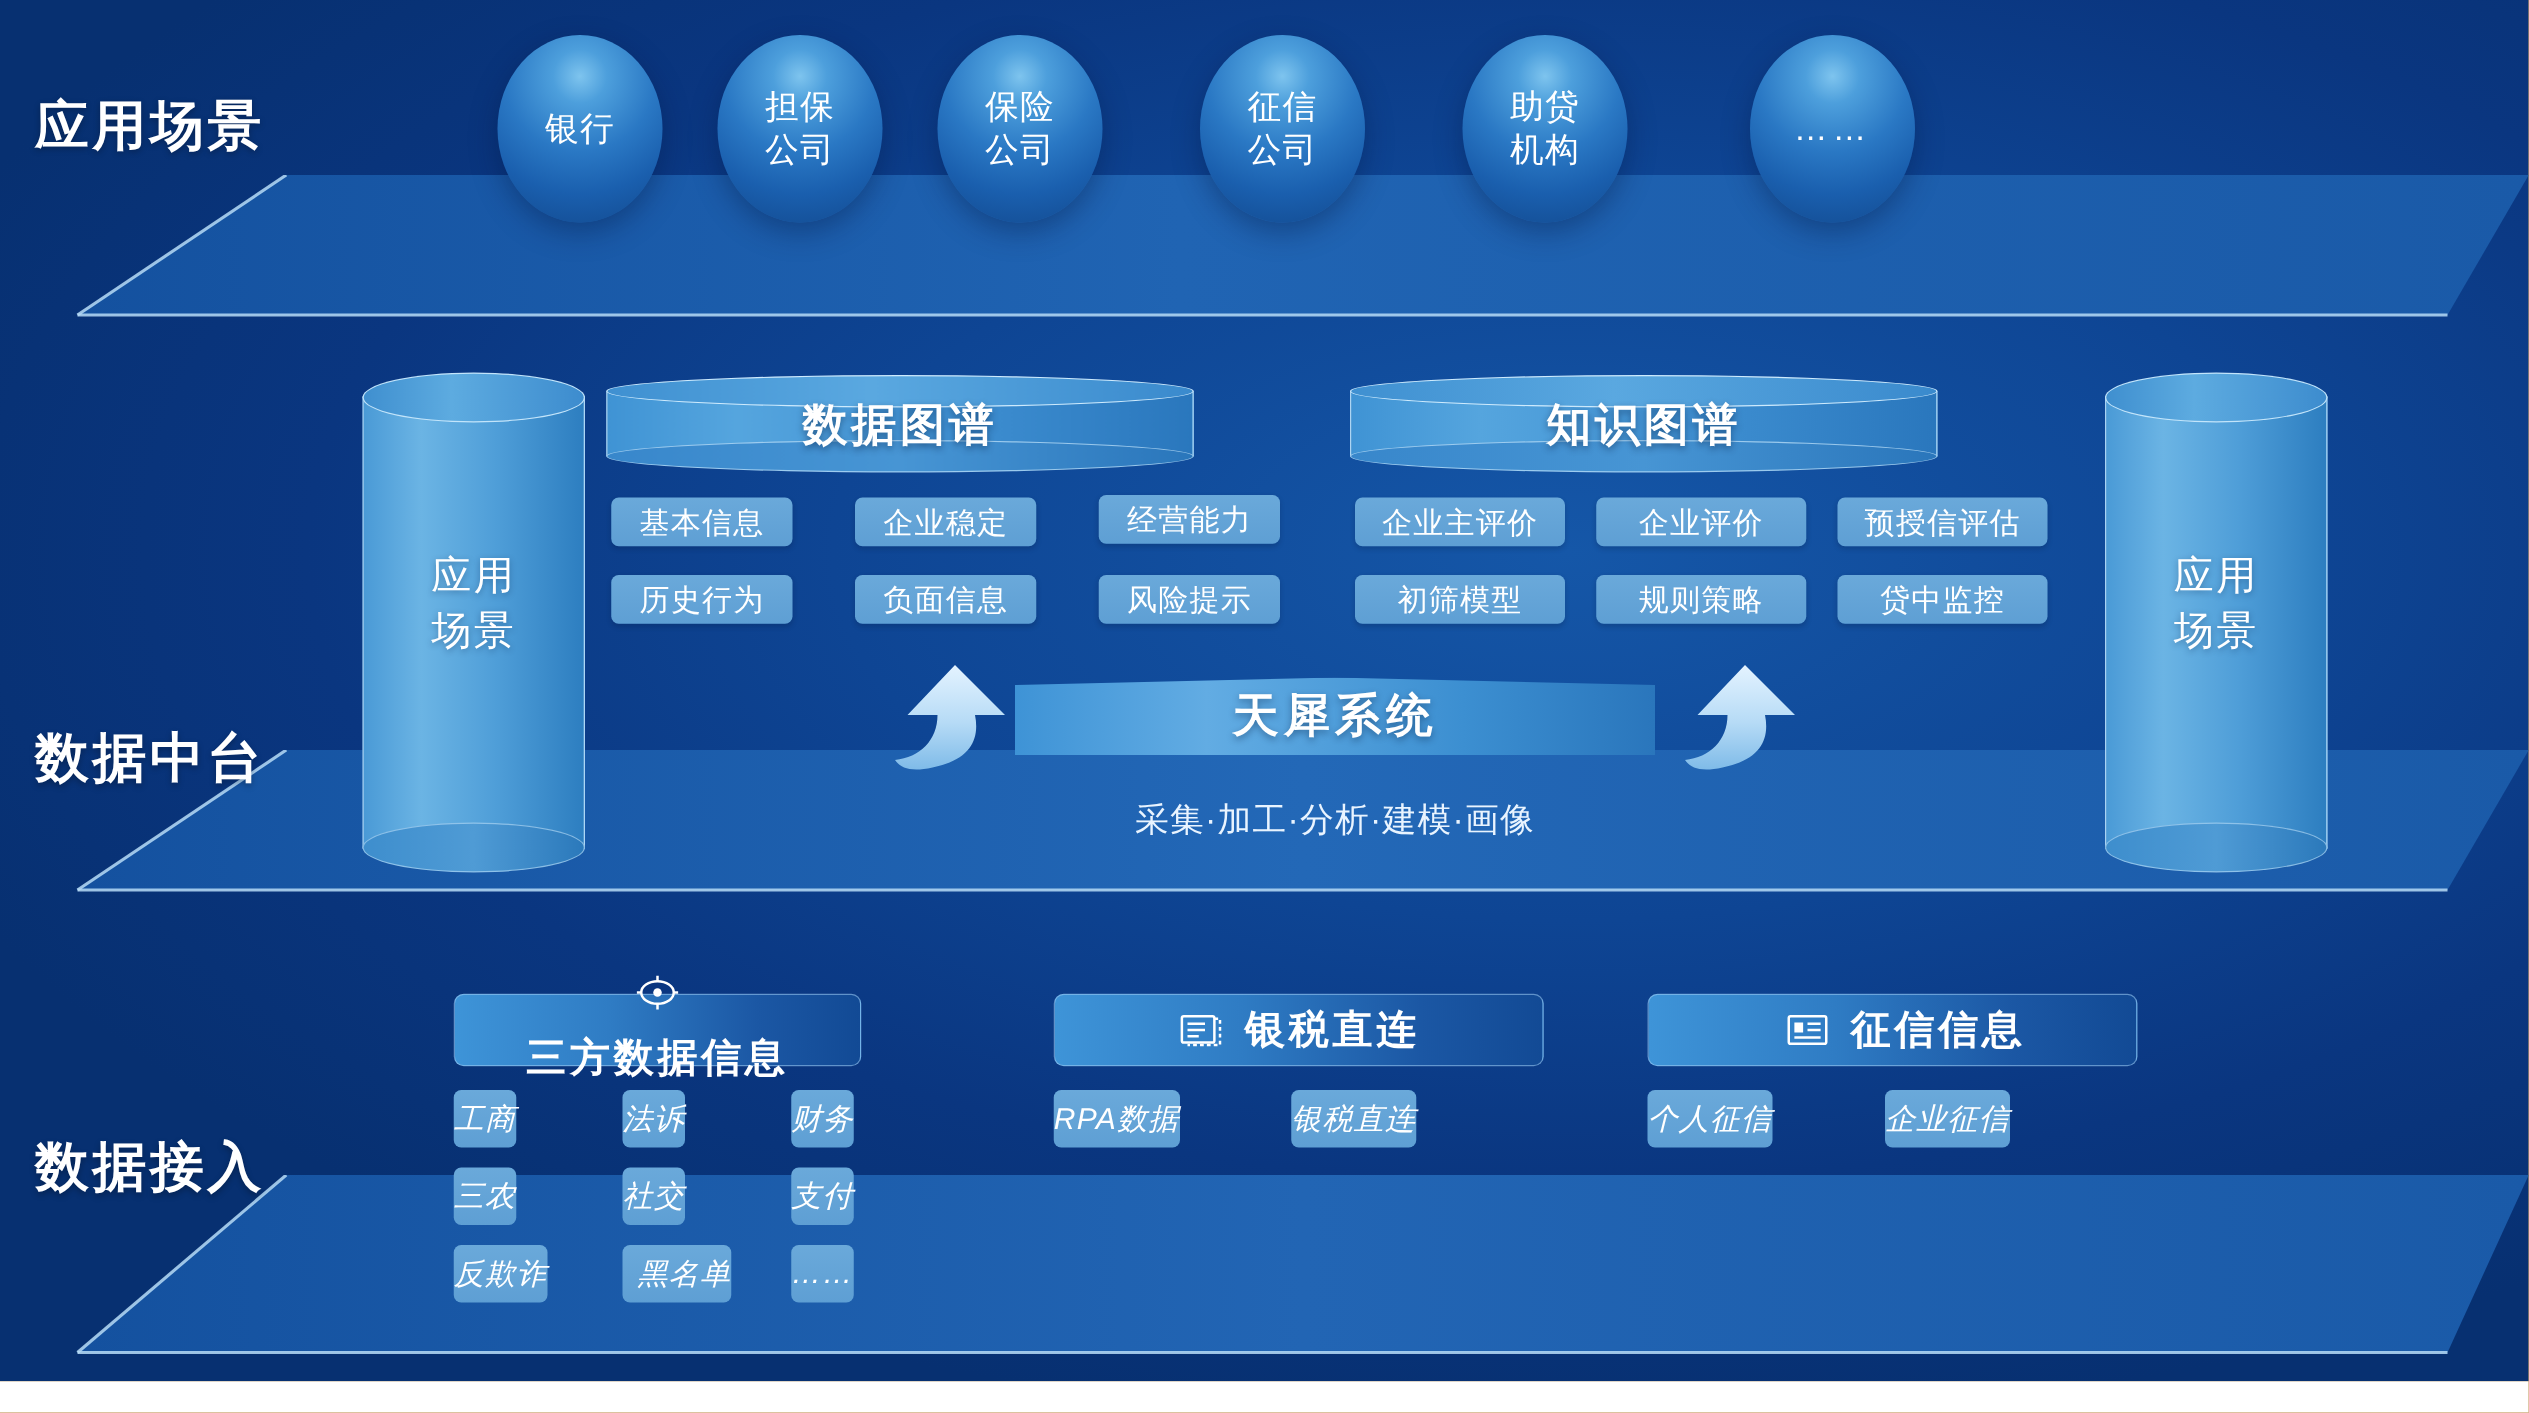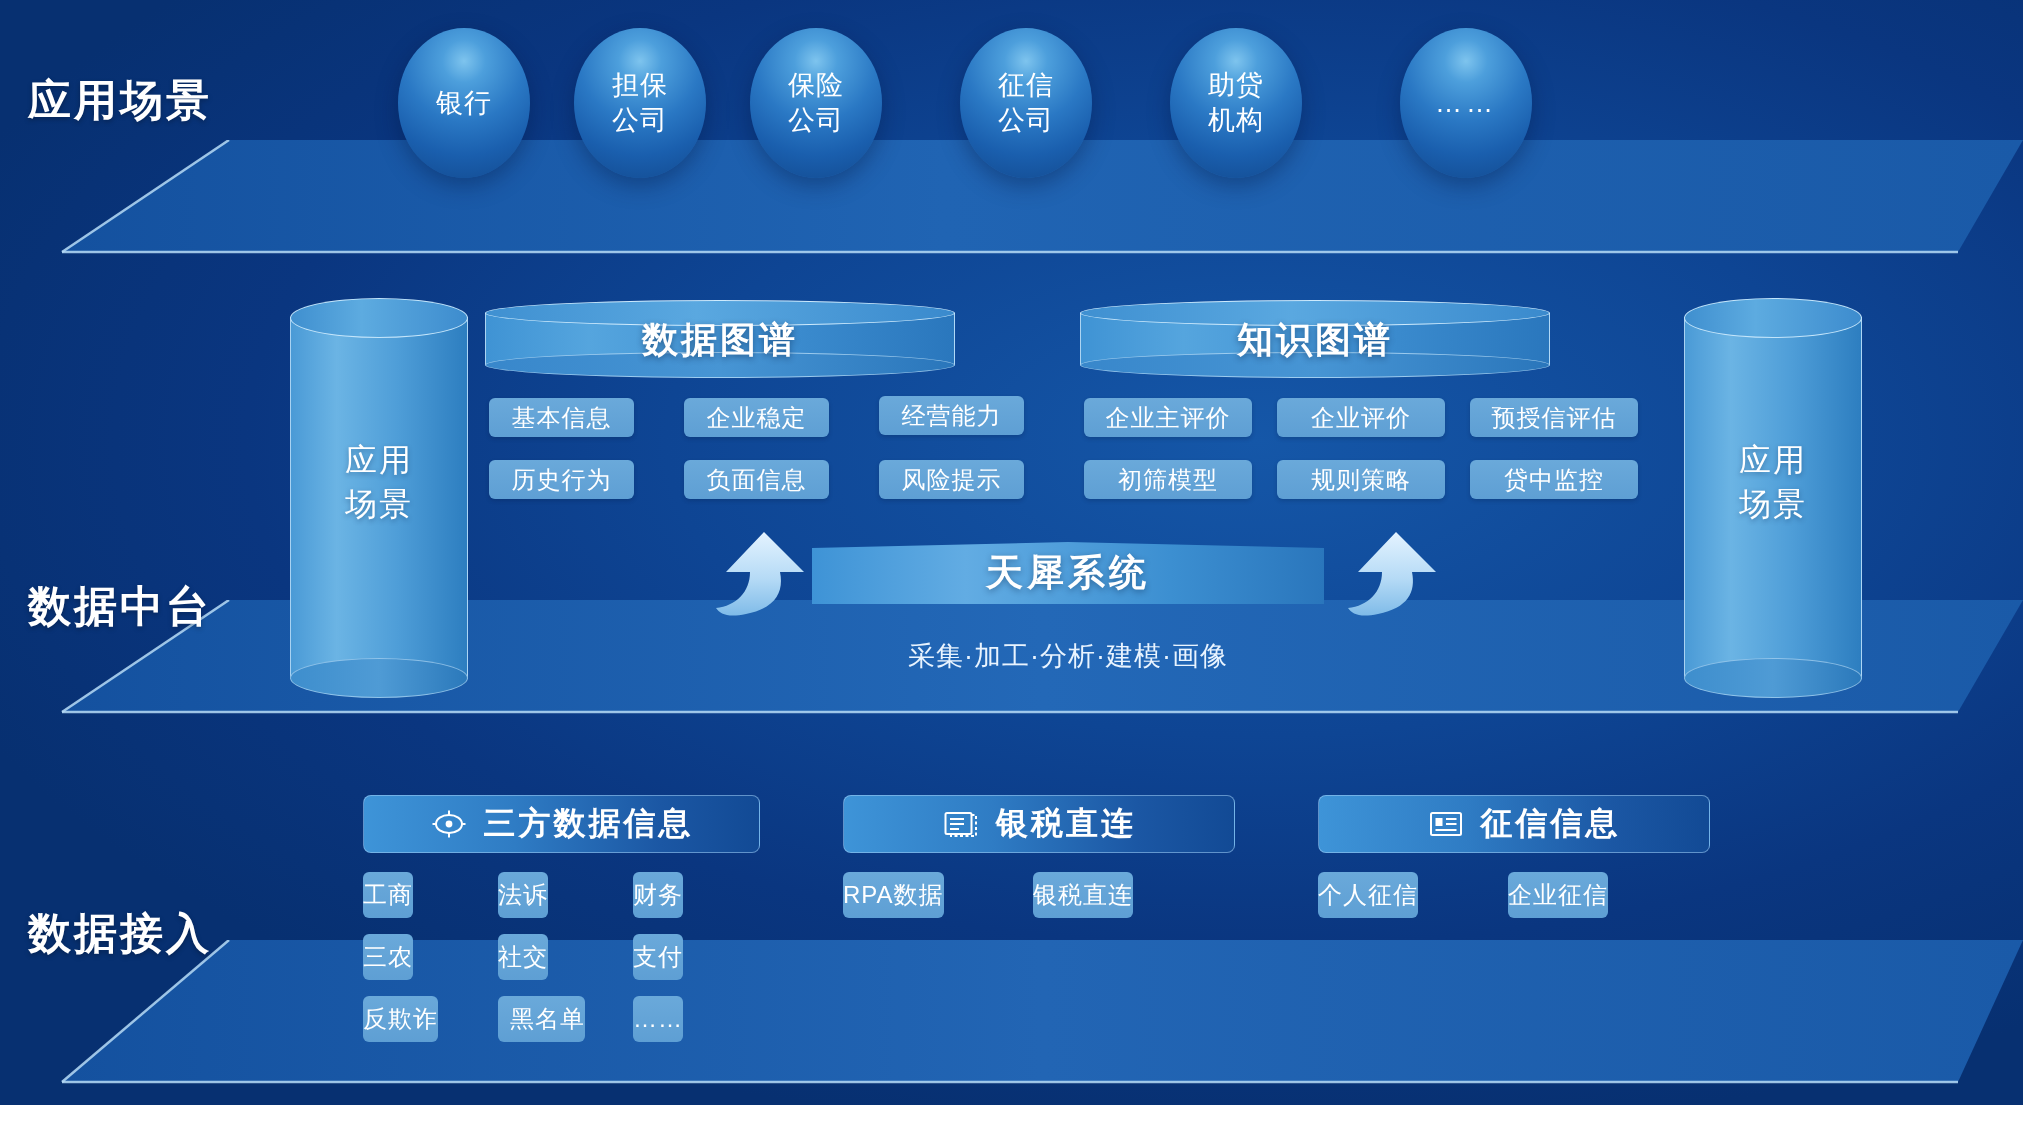--- a/index.html
+++ b/index.html
@@ -266,20 +266,21 @@
     height: 46px;
     border-radius: 6px;
     background: linear-gradient(to bottom, #6aa9da 0%, #5e9fd4 100%);
     color: #ffffff;
     font-size: 24px;
     letter-spacing: 1px;
     display: flex;
     align-items: center;
     justify-content: center;
     box-sizing: border-box;
+    font-style: italic;
   }
 </style>
 </head>
 <body>
 
 <div id="stage">
 
   <div class="bg"></div>
   <div class="bg-white-strip"></div>
 
@@ -432,21 +433,21 @@
       <path d="M58,4 L98,44 L74,44 C78,64 70,80 40,86 C22,90 14,86 10,80 C30,78 44,64 44,44 L20,44 Z" fill="url(#arrGradR)"></path>
     </svg>
   </div>
 
   <div id="sys-banner">
     <div class="bn"></div>
     <div class="bn-label">天犀系统</div>
   </div>
   <div id="sys-sub">采集·加工·分析·建模·画像</div>
 
-  <div class="src-header" style="left:363px; top:795px; width:397px;">
+  <div class="src-header" style="left:363px; top:795px; width:326px;flex-direction:column;">
     <span class="ico">
       <svg width="36" height="30" viewBox="0 0 36 30">
         <ellipse cx="18" cy="15" rx="13" ry="9" fill="none" stroke="#ffffff" stroke-width="2"></ellipse>
         <circle cx="18" cy="15" r="3.4" fill="#ffffff"></circle>
         <line x1="18" y1="1.5" x2="18" y2="6.5" stroke="#ffffff" stroke-width="2"></line>
         <line x1="18" y1="23.5" x2="18" y2="28.5" stroke="#ffffff" stroke-width="2"></line>
         <line x1="1.5" y1="15" x2="5.5" y2="15" stroke="#ffffff" stroke-width="2"></line>
         <line x1="30.5" y1="15" x2="34.5" y2="15" stroke="#ffffff" stroke-width="2"></line>
       </svg>
     </span>

